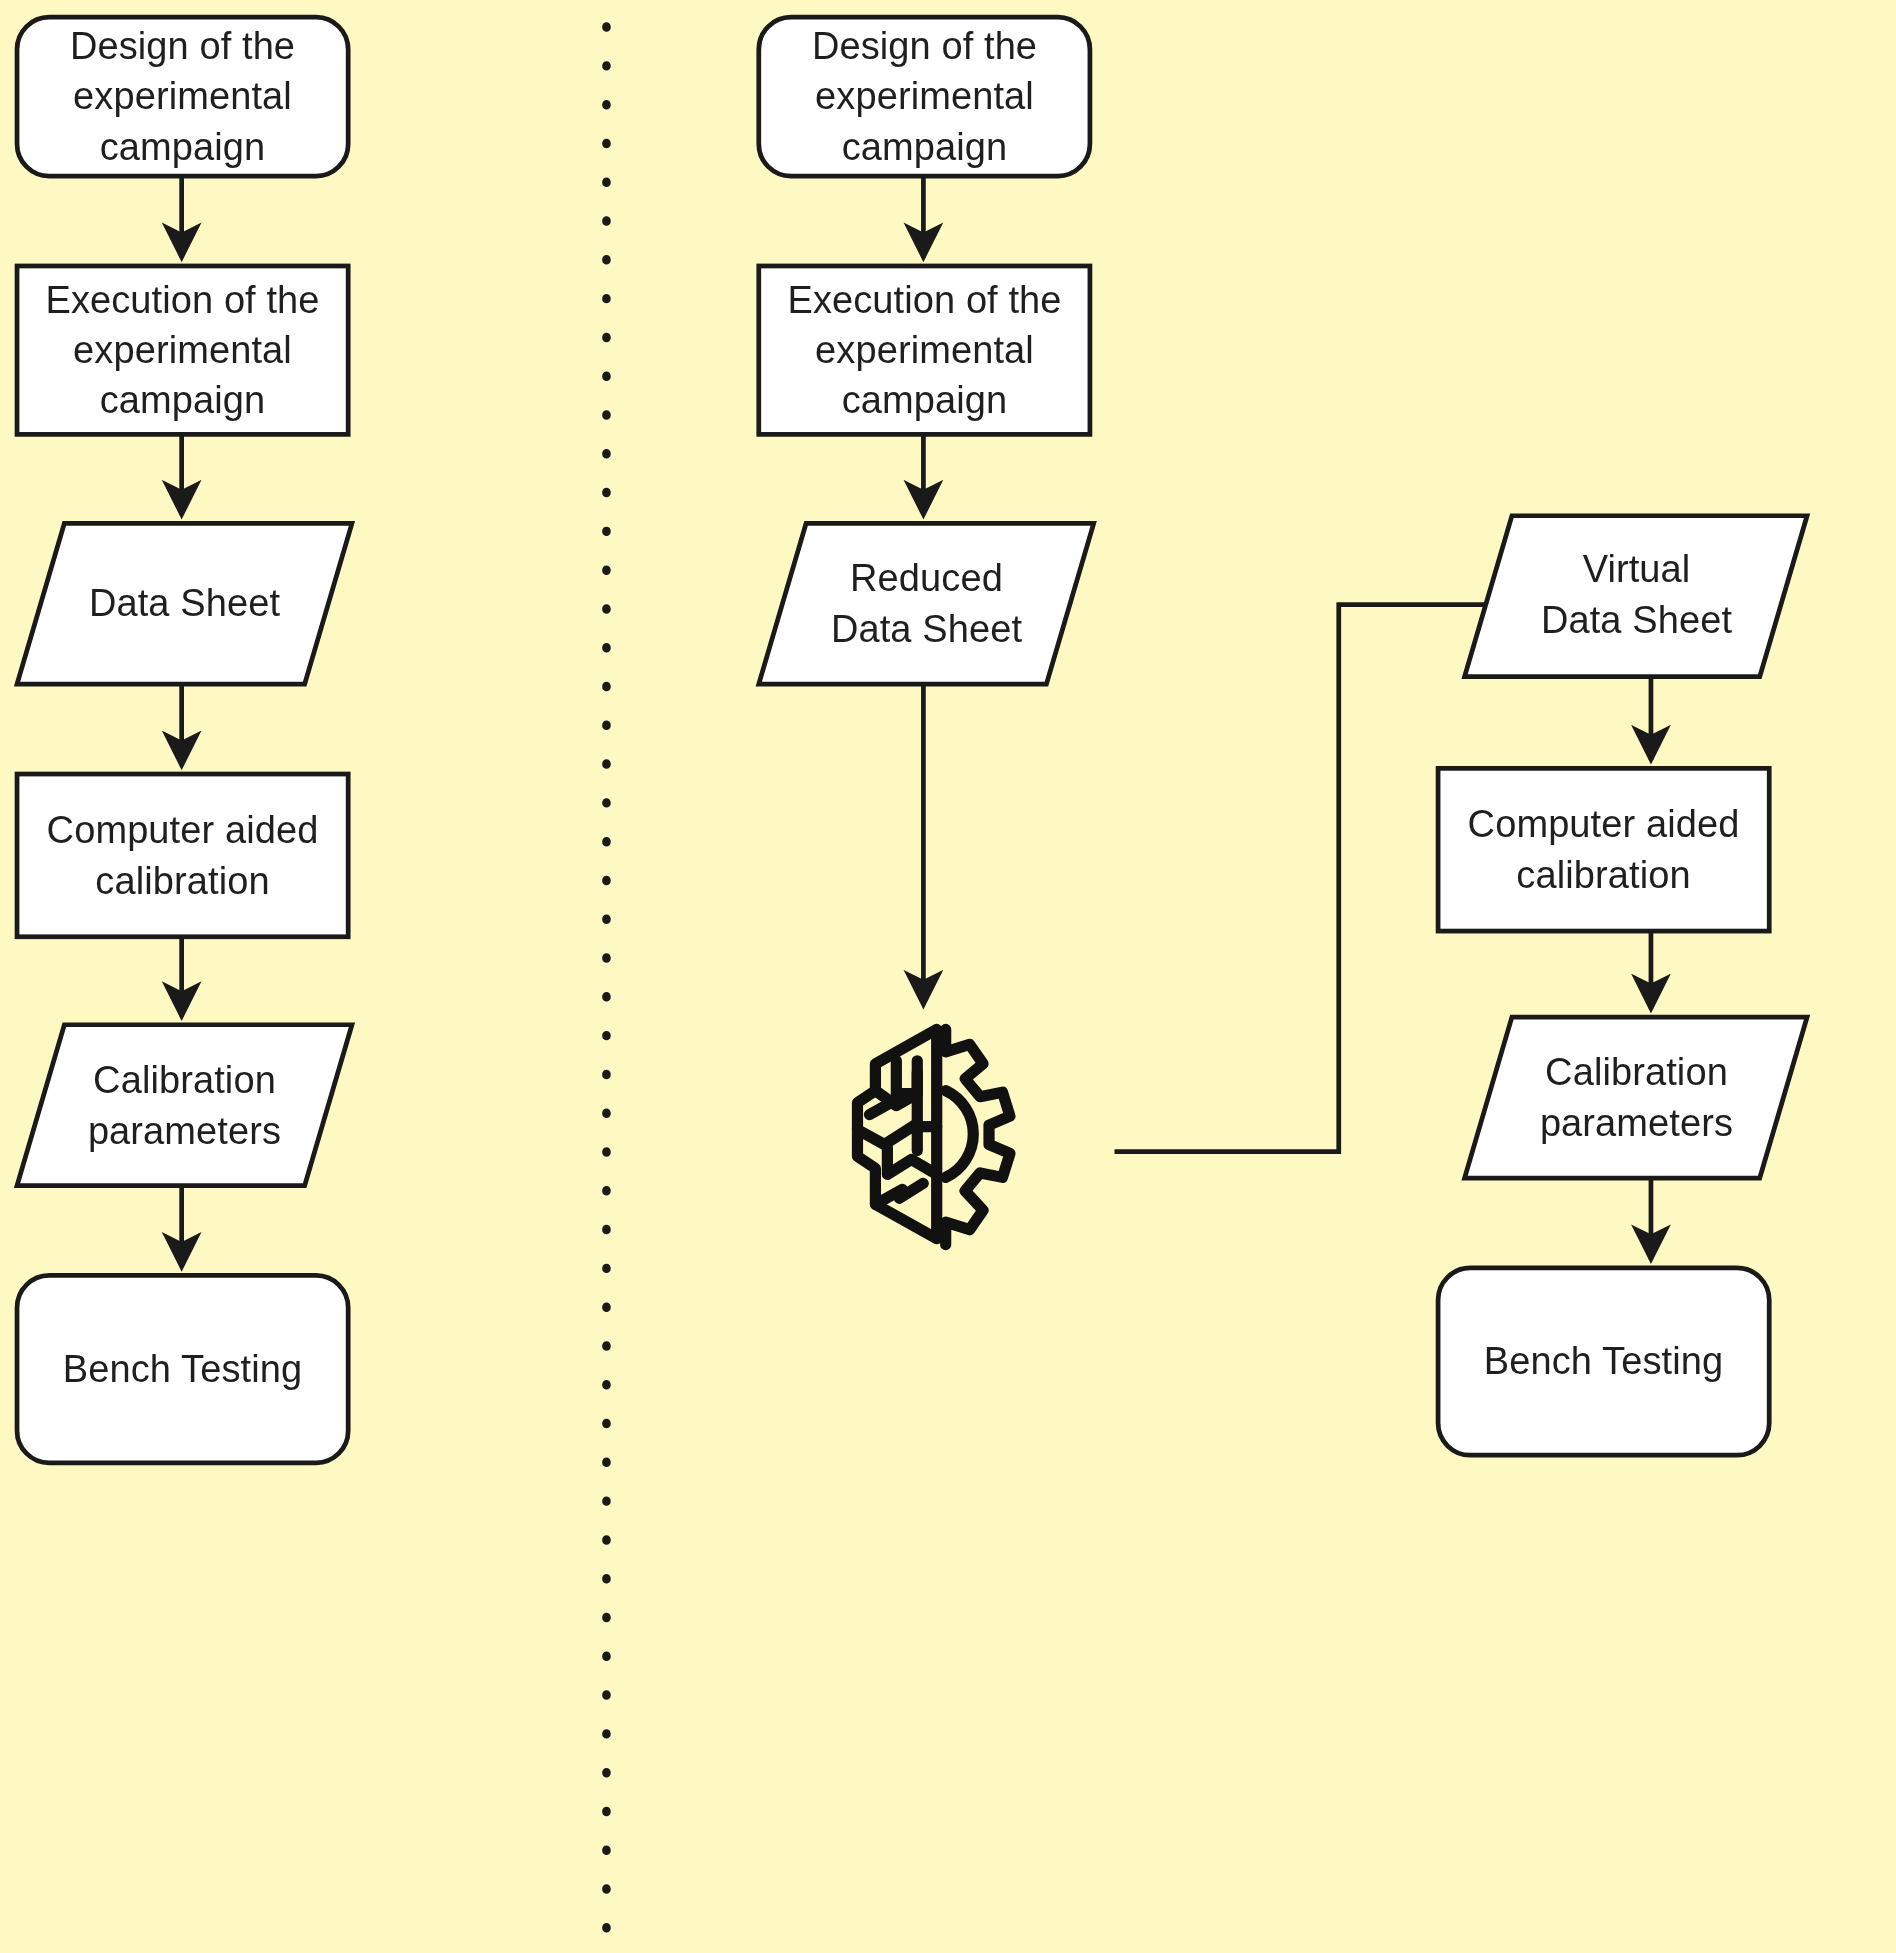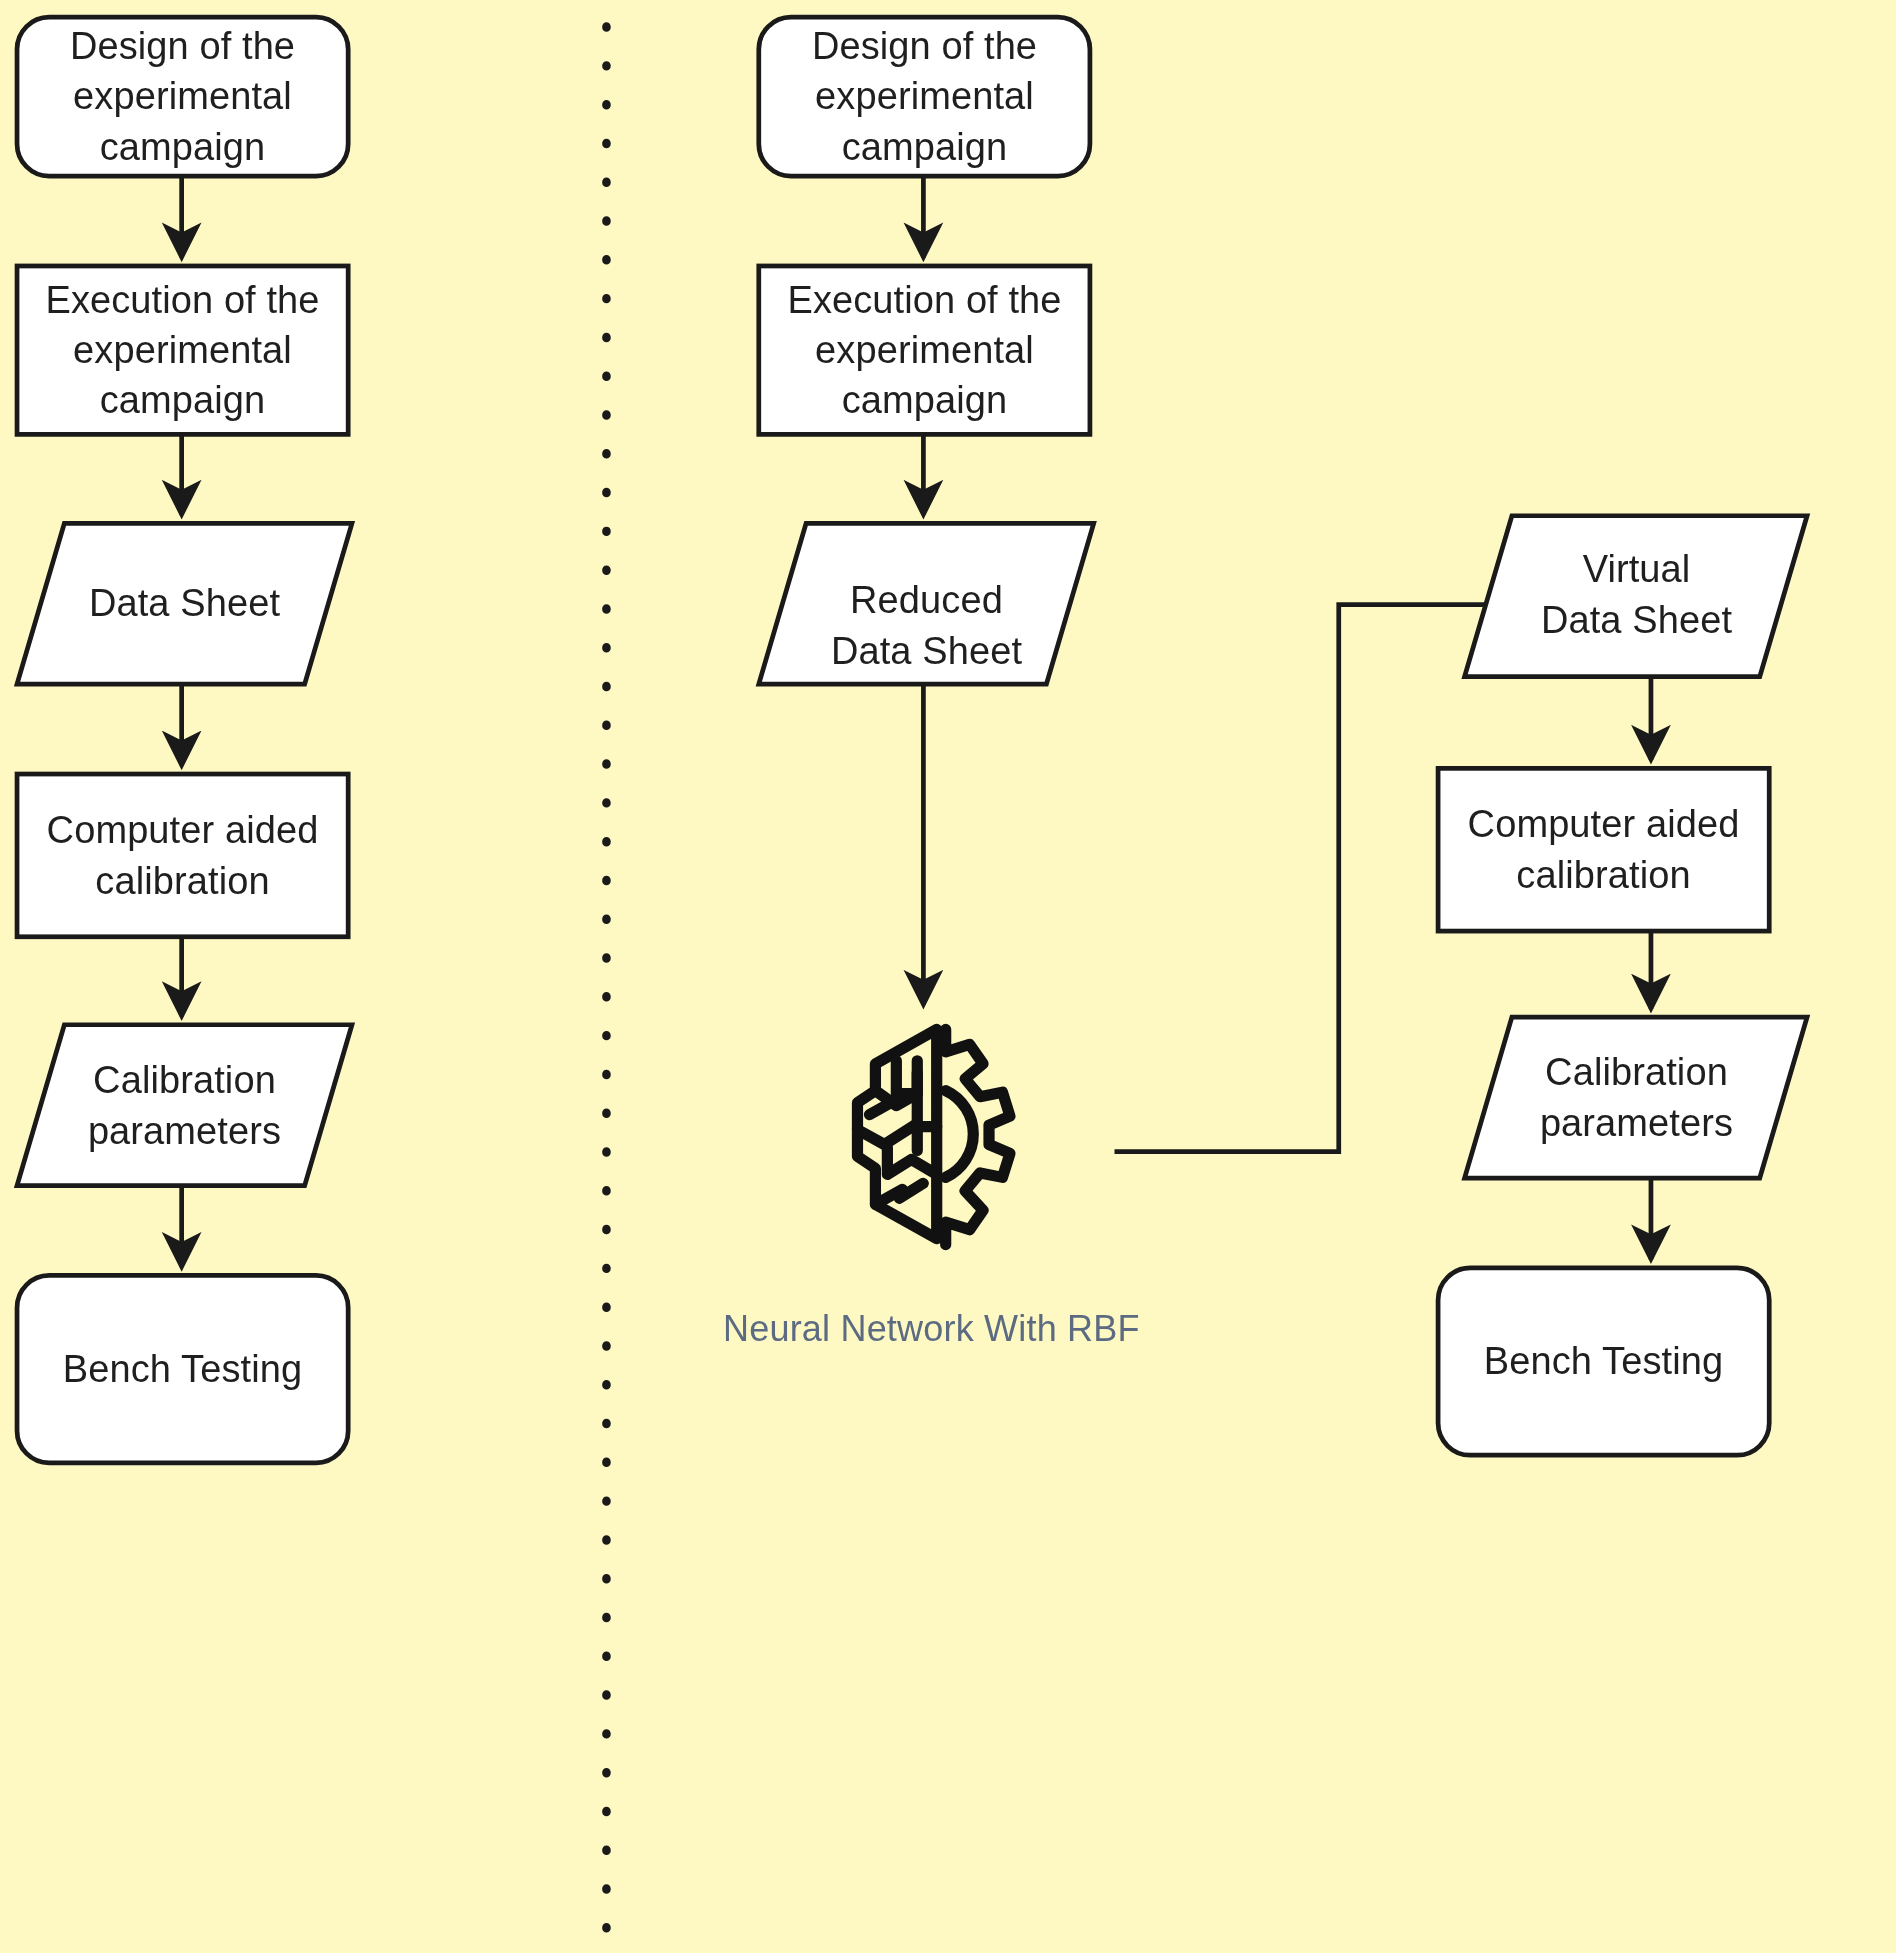--- a/index.html
+++ b/index.html
@@ -133,24 +133,23 @@
   <div class="node-label" style="left:17px; top:1276px; width:331px; height:187px;">Bench Testing</div>
 
   <div class="node-label" style="left:759px; top:17px; width:331px; height:159px;">Design of the
 experimental
 campaign</div>
 
   <div class="node-label" style="left:759px; top:266px; width:331px; height:168px;">Execution of the
 experimental
 campaign</div>
 
-  <div class="node-label" style="left:759px; top:545px; width:335px; height:161px;">Reduced
+  <div class="node-label" style="left:759px; top:523px; width:335px; height:161px;">Reduced
 Data Sheet</div>
 
-  <div class="caption" style="left:723px; top:1308px;">Neural Network With RBF</div>
 
   <div class="node-label" style="left:1465px; top:514px; width:343px; height:161px;">Virtual
 Data Sheet</div>
 
   <div class="node-label" style="left:1438px; top:768px; width:331px; height:163px;">Computer aided
 calibration</div>
 
   <div class="node-label" style="left:1465px; top:1017px; width:343px; height:161px;">Calibration
 parameters</div>
 

